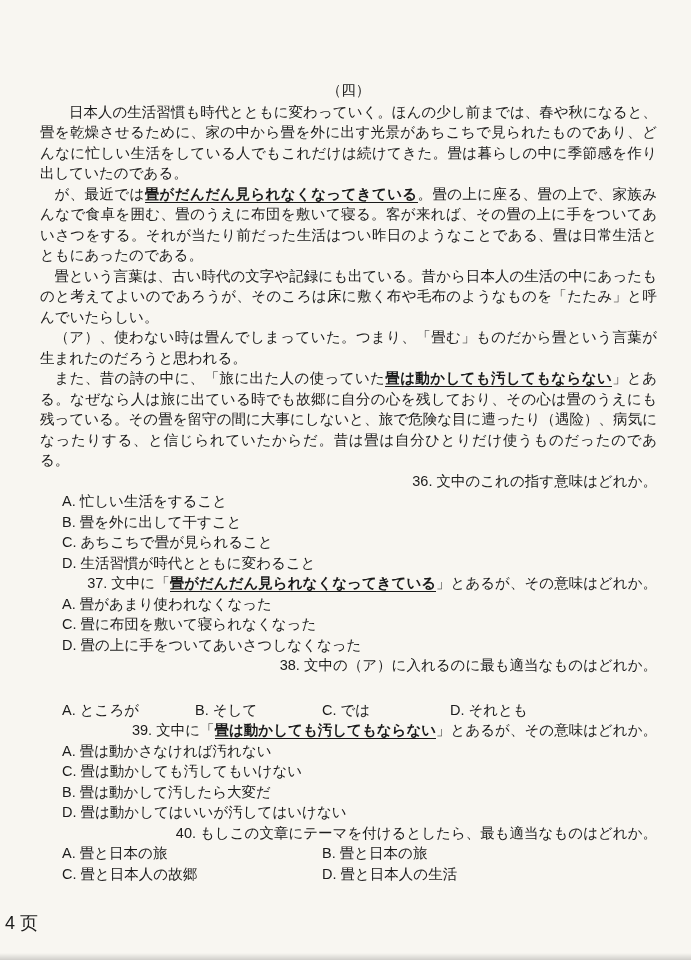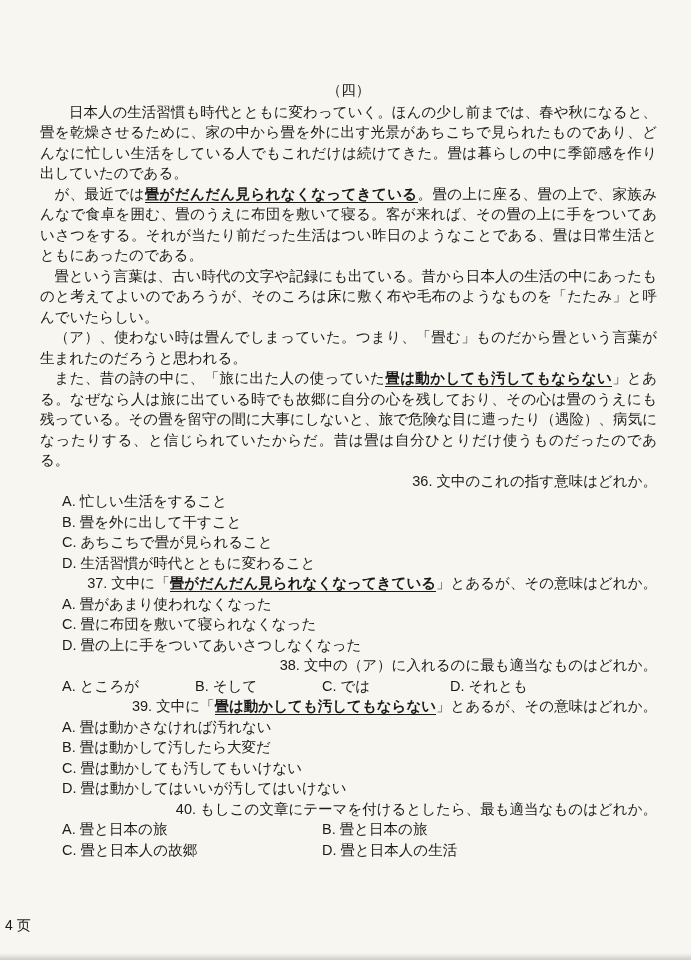--- a/index.html
+++ b/index.html
@@ -43,36 +43,36 @@
   }
   #passage .para:first-child { text-indent: 2em; }
   .u {
     font-weight: bold;
     border-bottom: 1.5px solid #1b1b1b;
     padding-bottom: 0px;
   }
   .q { margin: 0; }
   .q-stem { text-align: right; }
   .opts-list .opt { margin-left: 22px; }
-  .opt-row { display: flex; margin-left: 22px; }
+  .opt-row { display: flex; margin-left: 22px; margin-top: 24px; }
   .opt-row .opt:nth-child(1) { width: 133px; }
   .opt-row .opt:nth-child(2) { width: 127px; }
   .opt-row .opt:nth-child(3) { width: 128px; }
   .opt-row .opt:nth-child(4) { flex: 1; }
   .opt-grid {
     display: grid;
     grid-template-columns: 260px 1fr;
     margin-left: 22px;
   }
   .opt-label { margin-right: 4px; }
   .footer {
     position: absolute;
     left: 5px;
     bottom: 25px;
-    font-size: 14px;
+    font-size: 18px;
     color: #1b1b1b;
   }
 </style>
 </head>
 <body>
 
 <div class="page">
   <div class="doc">
     <h1 class="doc-title">（四）</h1>
     <div id="passage">
@@ -106,22 +106,22 @@
             <div class="opt"><span class="opt-label">A.</span><span class="opt-text">ところが</span></div>
             <div class="opt"><span class="opt-label">B.</span><span class="opt-text">そして</span></div>
             <div class="opt"><span class="opt-label">C.</span><span class="opt-text">では</span></div>
             <div class="opt"><span class="opt-label">D.</span><span class="opt-text">それとも</span></div>
           </div>
         </div>
         <div class="q">
           <div class="q-stem"><span>39. </span><span>文中に「</span><span class="u">畳は動かしても汚してもならない</span><span>」とあるが、その意味はどれか。</span></div>
           <div class="opts-list">
             <div class="opt"><span class="opt-label">A.</span><span class="opt-text">畳は動かさなければ汚れない</span></div>
+            <div class="opt"><span class="opt-label">C.</span><span class="opt-text">畳は動かしても汚してもいけない</span></div>
             <div class="opt"><span class="opt-label">B.</span><span class="opt-text">畳は動かして汚したら大変だ</span></div>
-            <div class="opt"><span class="opt-label">C.</span><span class="opt-text">畳は動かしても汚してもいけない</span></div>
             <div class="opt"><span class="opt-label">D.</span><span class="opt-text">畳は動かしてはいいが汚してはいけない</span></div>
           </div>
         </div>
         <div class="q">
           <div class="q-stem"><span>40. </span><span>もしこの文章にテーマを付けるとしたら、最も適当なものはどれか。</span></div>
           <div class="opt-grid">
             <div class="opt"><span class="opt-label">A.</span><span class="opt-text">畳と日本の旅</span></div>
             <div class="opt"><span class="opt-label">B.</span><span class="opt-text">畳と日本の旅</span></div>
             <div class="opt"><span class="opt-label">C.</span><span class="opt-text">畳と日本人の故郷</span></div>
             <div class="opt"><span class="opt-label">D.</span><span class="opt-text">畳と日本人の生活</span></div>

